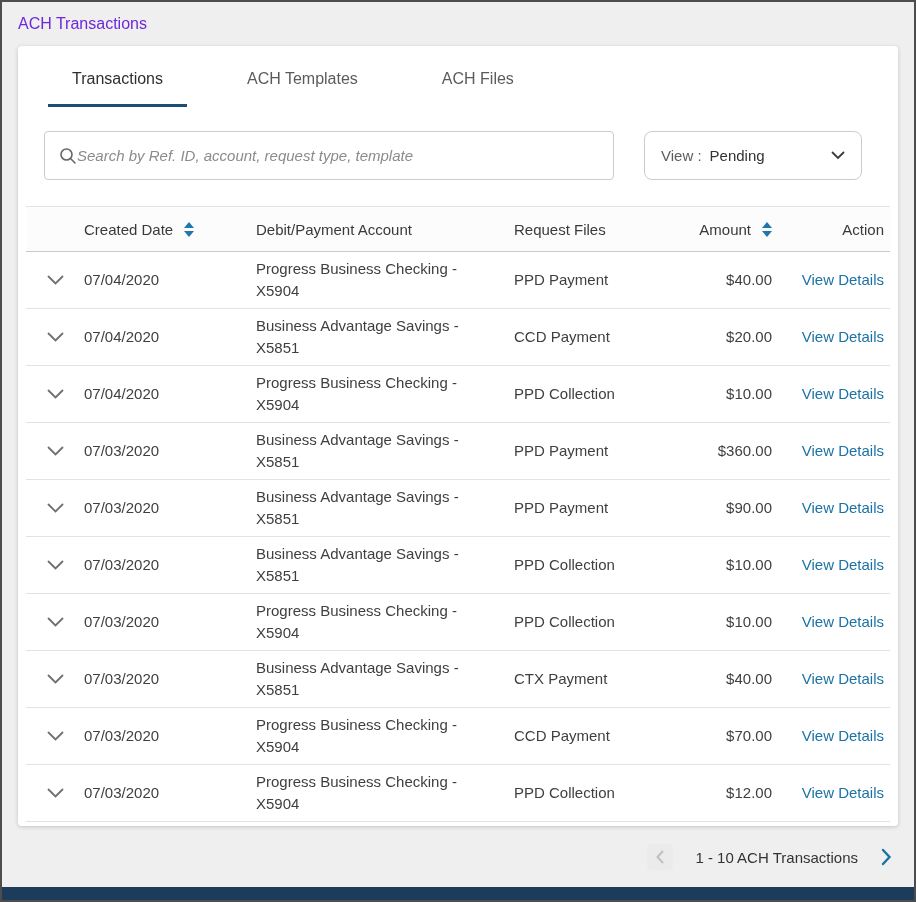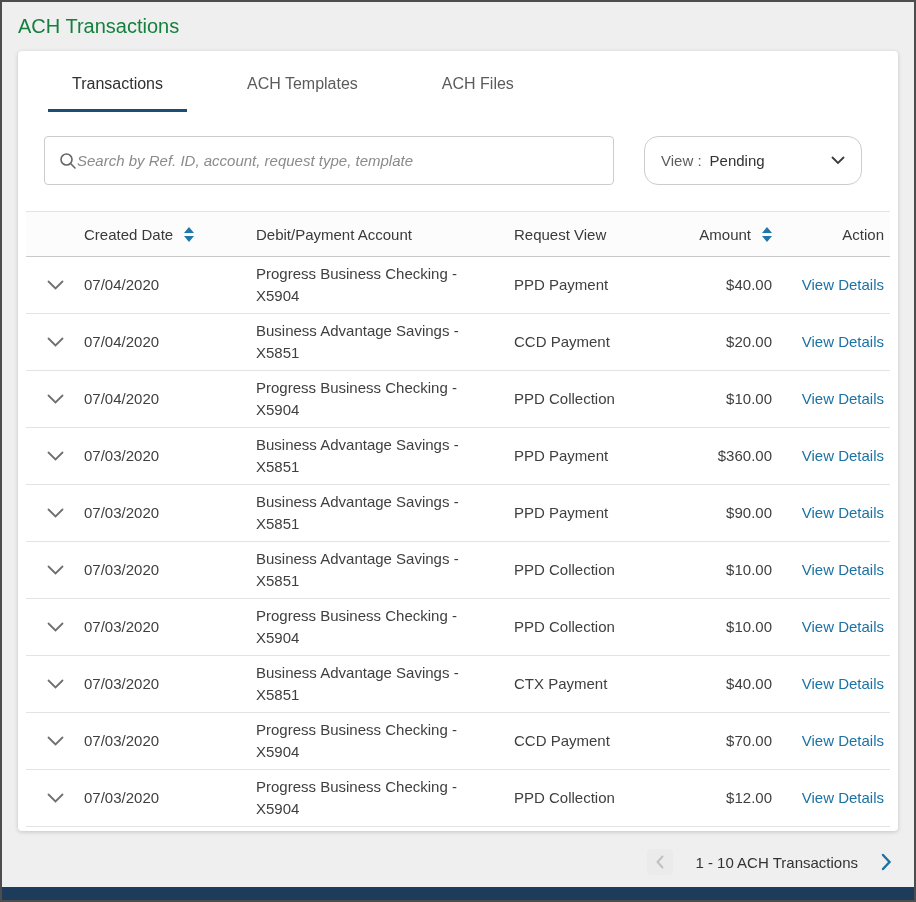--- a/index.html
+++ b/index.html
@@ -10,23 +10,23 @@
   }
   .page {
     position: relative;
     width: 916px;
     height: 902px;
     background: #efeff0;
     border: 2px solid #4d4d4d;
     overflow: hidden;
   }
   .page-title {
-    font-size: 20px;
+    font-size: 16px;
     font-weight: 500;
-    color: #15803d;
+    color: #6d28d9;
     margin: 13px 0 13px 16px;
   }
   .card {
     background: #ffffff;
     margin: 0 16px;
     border-radius: 4px;
     box-shadow: 0 1px 4px rgba(0,0,0,0.18);
     padding-bottom: 2px;
   }
   
@@ -72,21 +72,21 @@
     font-family: inherit;
   }
   .search-box input::placeholder {
     color: #8b8b8b;
     font-style: italic;
   }
   .view-select {
     width: 218px;
     height: 49px;
     border: 1px solid #cccccc;
-    border-radius: 14px;
+    border-radius: 8px;
     display: flex;
     align-items: center;
     padding: 18px 16px;
     gap: 8px;
     cursor: pointer;
     background: #fff;
   }
   .view-label { font-size: 15px; color: #5c5c5c; }
   .view-value { font-size: 15px; color: #333; flex: 1; }
   
@@ -226,21 +226,21 @@
           <span>Created Date</span>
           <span class="sort-icon">
               <span class="tri-up"></span>
               <span class="tri-down"></span>
             </span>
         </div>
         <div class="hcell">
           <span>Debit/Payment Account</span>
         </div>
         <div class="hcell">
-          <span>Request View</span>
+          <span>Request Files</span>
         </div>
         <div class="hcell h-amount">
           <span>Amount</span>
           <span class="sort-icon">
               <span class="tri-up"></span>
               <span class="tri-down"></span>
             </span>
         </div>
         <div class="hcell h-action" style="display:block;">
           <span>Action</span>

